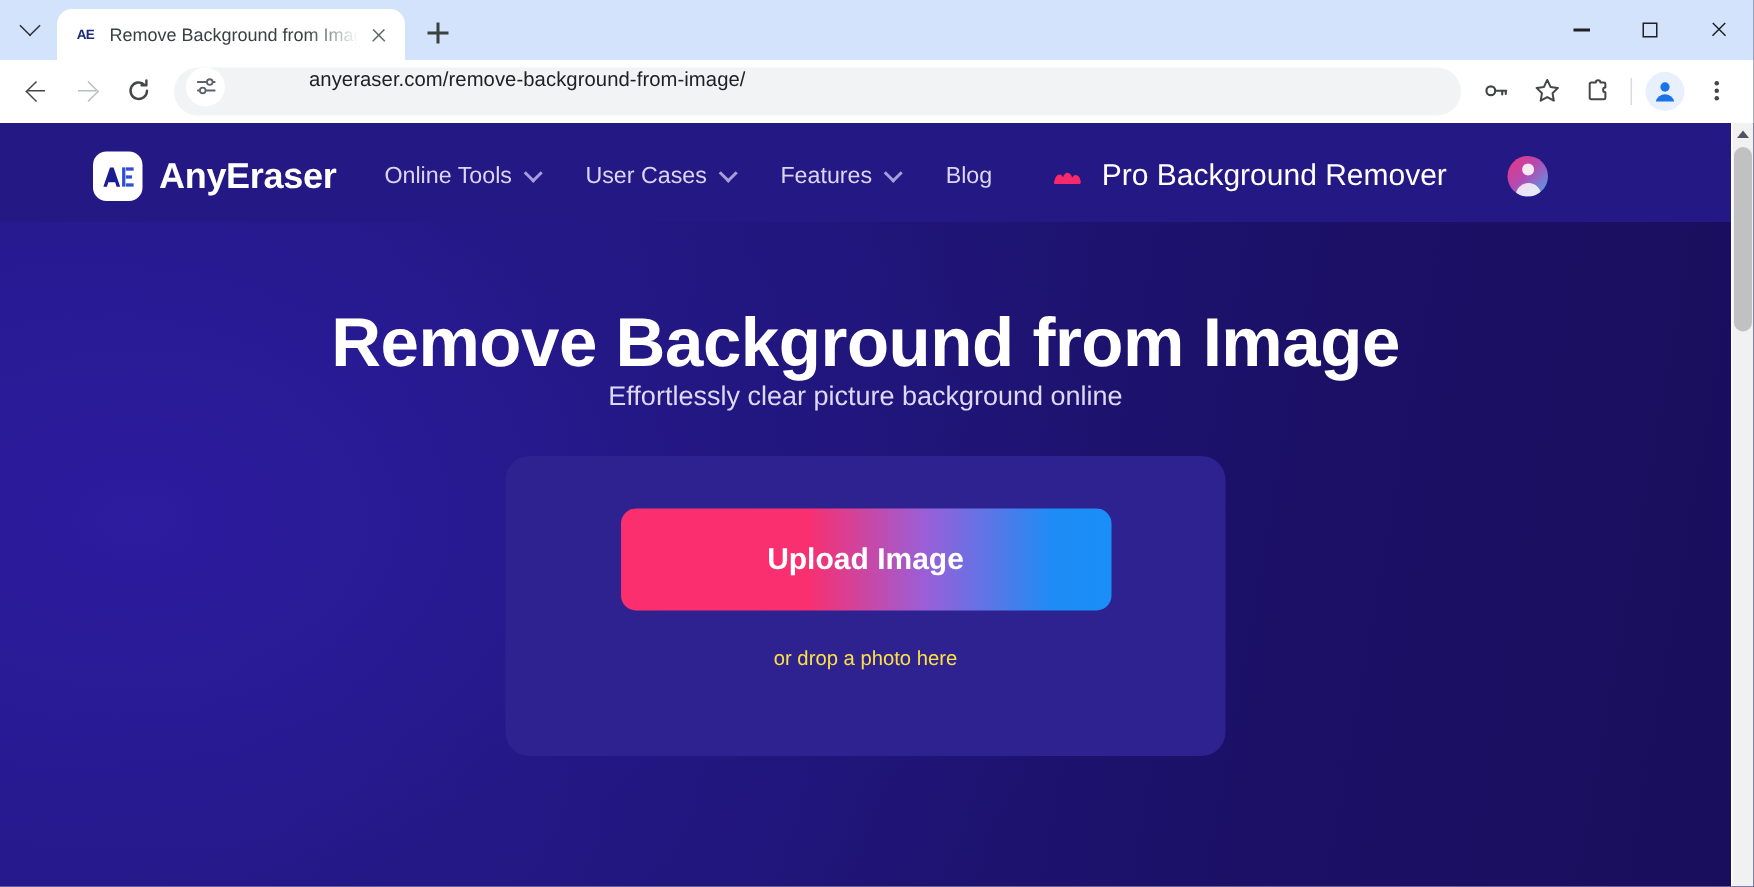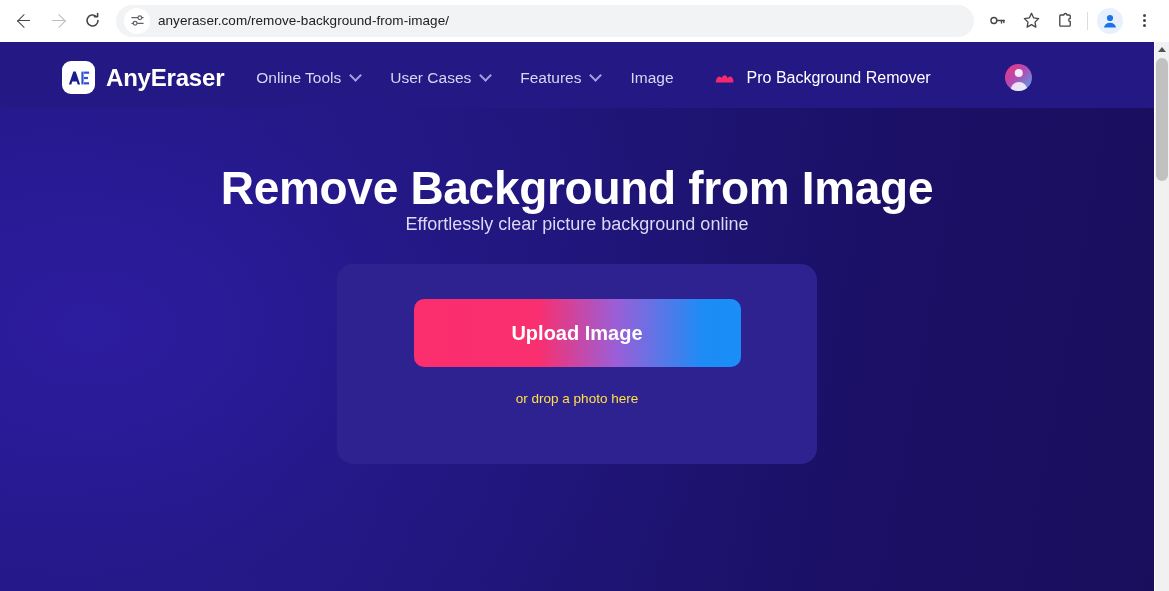--- a/index.html
+++ b/index.html
@@ -92,22 +92,23 @@
   }
   .arrow-r { color:#9aa0a6; }
   .arrow-r:before { border-color:#b9bdc1; }
   .arrow-r:after { background:#b9bdc1; }
 
   .reload { width:17px; height:17px; position:relative; }
   .reload svg { display:block; }
 
   .omnibox {
     flex:1; height:32px; background:#f1f3f4; border-radius:16px;
-    display:flex; align-items:center; padding:0 14px 0 8px; margin:0 6px 0 6px;
+    display:flex; padding:0 14px 0 8px; margin:0 6px 0 6px;
     min-width:0;
+    gap:48px;
   }
   .omni-icon {
     width:26px; height:26px; border-radius:50%; background:#ffffff;
     display:flex; align-items:center; justify-content:center; flex:0 0 26px;
     margin-right:8px;
   }
   .omni-url {
     font-size:13.5px; color:#202124; white-space:nowrap; overflow:hidden;
     text-overflow:ellipsis; letter-spacing:0.05px;
   }
@@ -213,20 +214,49 @@
     font-family:"Liberation Sans", sans-serif; display:flex;
     align-items:center; justify-content:center; margin-top:-22px;
   }
   .drop-text { font-size:13.5px; color:#fde047; margin-top:24px; }
 </style>
 </head>
 <body>
 
 <div class="browser">
 
+  <div class="tabstrip">
+    <div class="tab-list-btn" title="Search tabs">
+      <span class="chev-sm"></span>
+    </div>
+
+    <div class="tab">
+      <span class="tab-favicon">AE</span>
+      <span class="tab-title">Remove Background from Imag</span>
+      <span class="tab-close">
+        <span class="x-ico"></span>
+      </span>
+    </div>
+
+    <div class="newtab" title="New Tab">
+      <span class="plus"></span>
+    </div>
+
+    <div class="wincontrols">
+      <div class="winbtn">
+        <span class="min-ico"></span>
+      </div>
+      <div class="winbtn">
+        <span class="max-ico"></span>
+      </div>
+      <div class="winbtn close">
+        <span class="cls-ico"></span>
+      </div>
+    </div>
+  </div>
 
   <div class="toolbar">
     <div class="navbtn">
       <span class="arrow-l"></span>
     </div>
     <div class="navbtn">
       <span class="arrow-r"></span>
     </div>
     <div class="navbtn">
       <span class="reload">
@@ -312,30 +342,30 @@
           </div>
           <div class="nav-item">
             <span>User Cases</span>
             <span class="nav-chev"></span>
           </div>
           <div class="nav-item">
             <span>Features</span>
             <span class="nav-chev"></span>
           </div>
           <div class="nav-item" style="margin-right:22px;">
-            <span>Image</span>
+            <span>Blog</span>
           </div>
           <div class="nav-pro">
             <span class="eraser-ico">
               <svg width="21" height="11" viewBox="0 0 21 11">
                 <path d="M2 9.6c0-3 1.6-5.2 3.4-5.2 1.2 0 1.8.9 2.3 1.8.5-1.6 1.5-3 3-3 1.6 0 2.6 1.5 3.1 3.2.5-1 1.2-1.8 2.3-1.8 1.8 0 3.3 2.1 3.4 5z" fill="#f5296b"></path>
                 <rect x="1.6" y="8.7" width="17.8" height="1.9" rx="0.8" fill="#f5296b"></rect>
               </svg>
             </span>
-            <span style="color:#ffffff; font-size:16px;">Pro Background Remover</span>
+            <span style="color:#ffffff; font-size:20px;">Pro Background Remover</span>
           </div>
         </div>
 
         <div class="header-avatar">
           <span class="av-head"></span>
           <span class="av-body"></span>
         </div>
       </div>
 
       <div class="hero">

